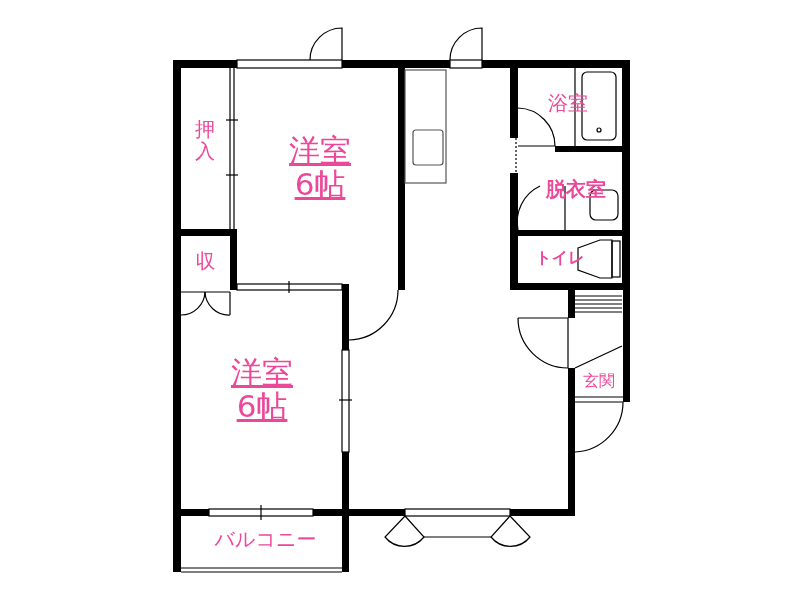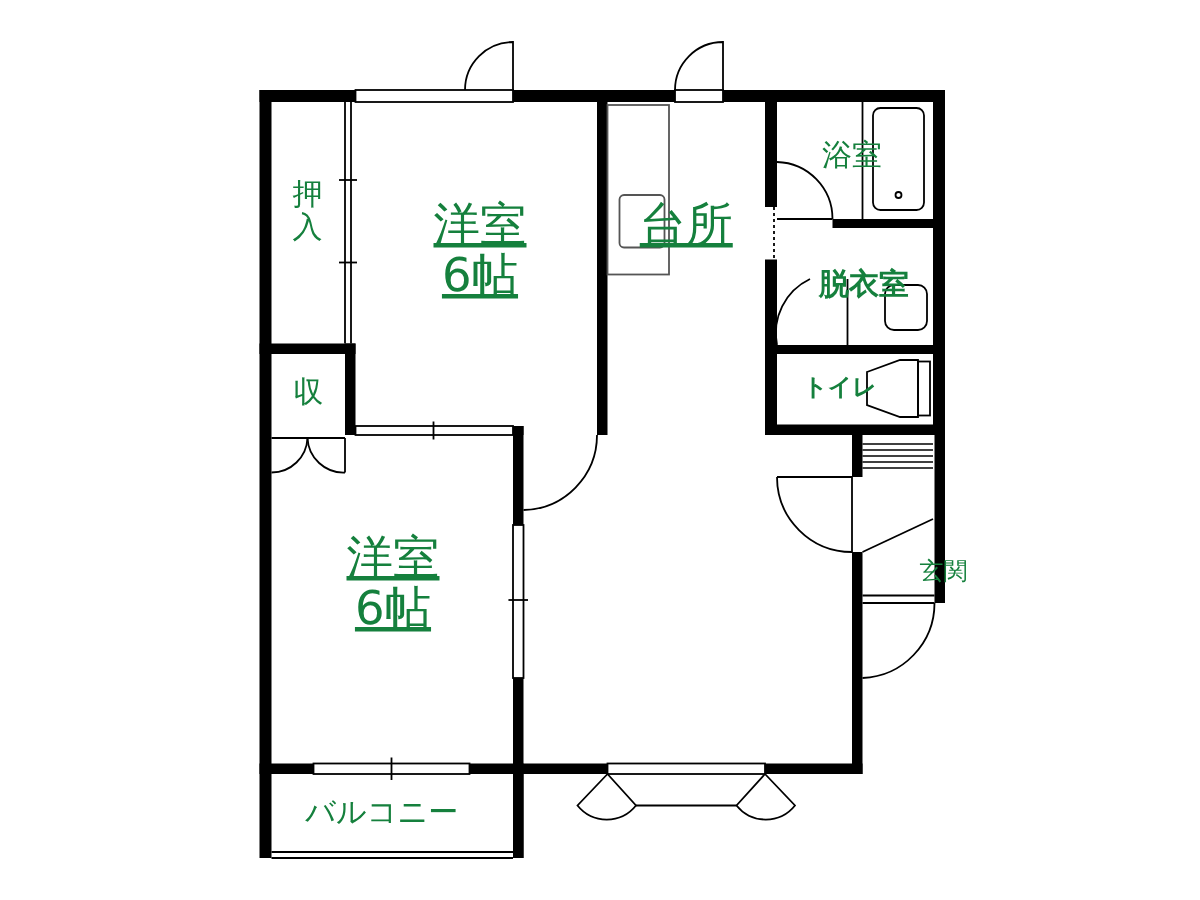--- a/index.html
+++ b/index.html
@@ -1,18 +1,18 @@
 <!DOCTYPE html>
 <html><head>
 <meta charset="utf-8">
 <style>
   html, body { margin:0; padding:0; background:#ffffff; }
   body { width:800px; height:600px; position:relative; overflow:hidden; font-family:"DejaVu Sans","Liberation Sans",sans-serif; }
   #plan { position:absolute; left:0; top:0; width:800px; height:600px; }
-  .lbl { position:absolute; color:#15803d; text-align:center; line-height:1.1; white-space:nowrap; }
+  .lbl { position:absolute; color:#ec4899; text-align:center; line-height:1.1; white-space:nowrap; }
   .big { font-size:31px;text-decoration:underline; }
   .sm  { font-size:20px; }
   .xs  { font-size:16px; }
 </style>
 </head>
 <body>
 
 <svg id="plan" viewBox="0 0 800 600" xmlns="http://www.w3.org/2000/svg">
   <g fill="#000">
 
@@ -125,24 +125,23 @@
 
 <div class="lbl big" style="left:270px;top:133px;width:100px;">
   <div>洋室</div>
     <div>6帖</div>
 </div>
 <div class="lbl big" style="left:212px;top:355px;width:100px;">
   <div>洋室</div>
     <div>6帖</div>
 </div>
 <div class="lbl big" style="left:405px;top:133px;width:105px;">
-  <div>台所</div>
 </div>
 <div class="lbl big" style="left:405px;top:355px;width:105px;">
 </div>
 <div class="lbl sm" style="left:538px;top:92px;width:60px;">浴室</div>
 <div class="lbl sm" style="left:518px;top:178px;width:116px;font-weight:bold;">脱衣室</div>
 <div class="lbl xs" style="left:535px;top:249px;width:50px;font-weight:bold;">トイレ</div>
-<div class="lbl xs" style="left:575px;top:372px;width:48px;padding-left:30px;">玄関</div>
+<div class="lbl xs" style="left:575px;top:372px;width:48px;">玄関</div>
 <div class="lbl sm" style="left:185px;top:118px;width:40px;white-space:pre-line;">押
 入</div>
 <div class="lbl sm" style="left:183px;top:250px;width:45px;">収</div>
-<div class="lbl sm" style="left:174px;top:530px;width:161px;">バルコニー</div>
+<div class="lbl sm" style="left:185px;top:530px;width:161px;font-family:Liberation Mono, monospace;">バルコニー</div>
 
 </body></html>

